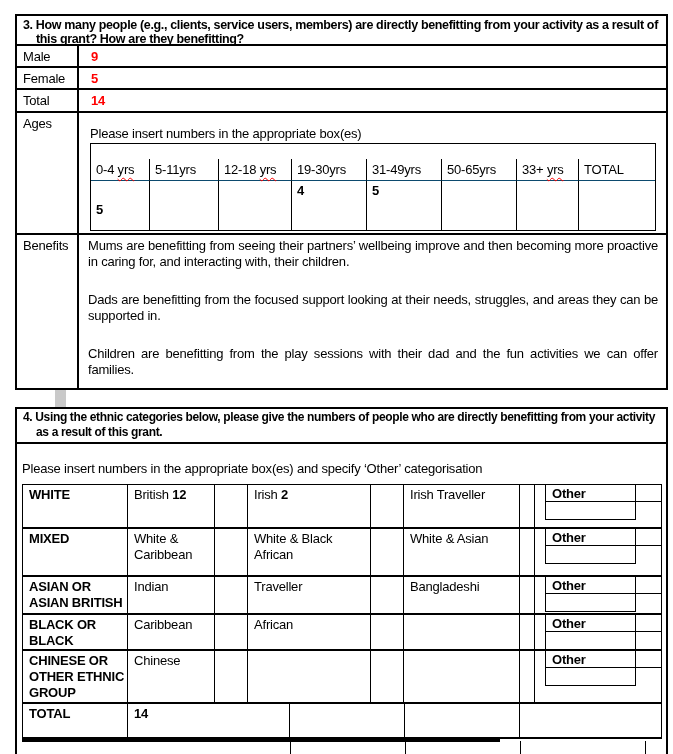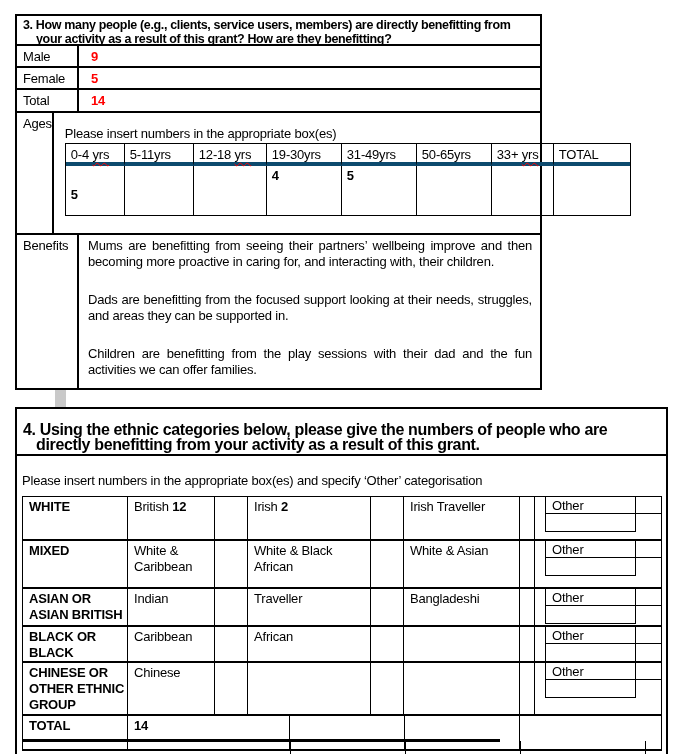--- a/index.html
+++ b/index.html
@@ -1,61 +1,61 @@
 <!DOCTYPE html>
 <html><head>
 <meta charset="utf-8">
 <style>
   html,body{margin:0;padding:0;background:#fff;}
   body{font-family:"Liberation Sans",sans-serif;color:#000;font-size:13px;letter-spacing:-0.2px;}
   #canvas{position:relative;width:673px;height:754px;background:#fff;overflow:hidden;}
   *{box-sizing:border-box;}
 
   
-  .q3-table{position:absolute;left:15px;top:14px;width:527px;height:376px;border:2px solid #000;background:#fff;}
+  .q3-table{position:absolute;left:15px;top:14px;width:653px;height:376px;border:2px solid #000;background:#fff;}
   .q3-header{height:30px;border-bottom:2px solid #000;font-weight:bold;font-size:12.5px;letter-spacing:-0.35px;
              line-height:14px;padding:2px 4px 0 19px;text-indent:-13px;}
   .q3-row{display:flex;border-bottom:2px solid #000;}
   .q3-label{width:62px;border-right:2px solid #000;padding:3px 0 0 6px;}
   .q3-value{padding:3px 0 0 12px;font-weight:bold;}
   .red{color:#ff0000;}
   .q3-ages{display:flex;border-bottom:2px solid #000;height:122px;}
   .q3-benefits{display:flex;height:153px;}
   .cell-content{flex:1;position:relative;}
   .ages-note{margin:13px 0 2px 11px;line-height:15px;}
 
   .age-tbl{margin:0 0 0 11px;width:566px;border:1px solid #000;}
   .age-row{display:flex;}
-  .age-h{height:22px;border-right:1px solid #000;border-bottom:4px solid #0c4a6e;padding:3px 0 0 5px;}
+  .age-h{height:22px;border-right:1px solid #000;border-bottom:1px solid #0c4a6e;padding:3px 0 0 5px;margin-top:15px;}
   .age-h.last{border-right:none;}
   .age-v{height:49px;border-right:1px solid #000;position:relative;font-weight:bold;}
   .age-v.last{border-right:none;}
   .age-v .v-top{position:absolute;top:2px;left:5px;}
   .age-v .v-mid{position:absolute;top:21px;left:5px;}
   .wavy{text-decoration-line:underline;text-decoration-style:wavy;text-decoration-color:#ff0000;
         text-decoration-thickness:1px;text-underline-offset:3px;}
 
   .benefits-text{padding:3px 8px 0 9px;text-align:justify;}
   .benefits-text p{margin:0 0 23px 0;line-height:15.5px;}
 
   
   .tbl-handle{position:absolute;left:55px;top:390px;width:11px;height:18px;background:#c9c9c9;}
 
   
   .q4-table{position:absolute;left:15px;top:407px;width:653px;height:347px;border:2px solid #000;border-bottom:none;
             background:#fff;overflow:hidden;}
-  .q4-header{min-height:35px;border-bottom:2px solid #000;font-weight:bold;font-size:16px;letter-spacing:-0.35px;
-             line-height:15px;padding:13px 4px 2px 19px;text-indent:-13px;}
+  .q4-header{min-height:35px;border-bottom:2px solid #000;font-weight:bold;font-size:12px;letter-spacing:-0.35px;
+             line-height:15px;padding:1px 4px 2px 19px;text-indent:-13px;}
   .q4-note{margin:17px 0 8px 5px;line-height:15px;}
 
   .eth-grid{position:relative;margin-left:5px;width:640px;border:1px solid #000;border-bottom:none;}
   .eth-row{display:flex;border-bottom:2px solid #000;}
   .g-cell{border-right:1px solid #000;padding:2px 0 0 6px;line-height:16px;overflow:hidden;}
   .g-cat{font-weight:bold;padding-right:0;}
-  .g-last{border-right:none;padding:0;}
+  .g-last{border-right:none;padding:0;font-weight:bold;}
   .bold{font-weight:bold;}
   .other-cont{position:relative;}
   .ow-top{position:absolute;left:10px;right:0;top:0;height:17px;border-left:1px solid #000;border-bottom:1px solid #000;
           padding:1px 0 0 6px;line-height:15px;}
   .ow-div{position:absolute;right:25px;top:0;width:1px;height:35px;background:#000;}
   .ow-bot{position:absolute;left:10px;top:17px;width:91px;height:18px;border-left:1px solid #000;border-bottom:1px solid #000;}
 
   .thick-bottom{position:absolute;left:5px;top:330px;width:478px;height:3px;background:#000;}
   .cont-stub{position:absolute;top:332px;width:1px;height:13px;background:#000;}
 </style>

